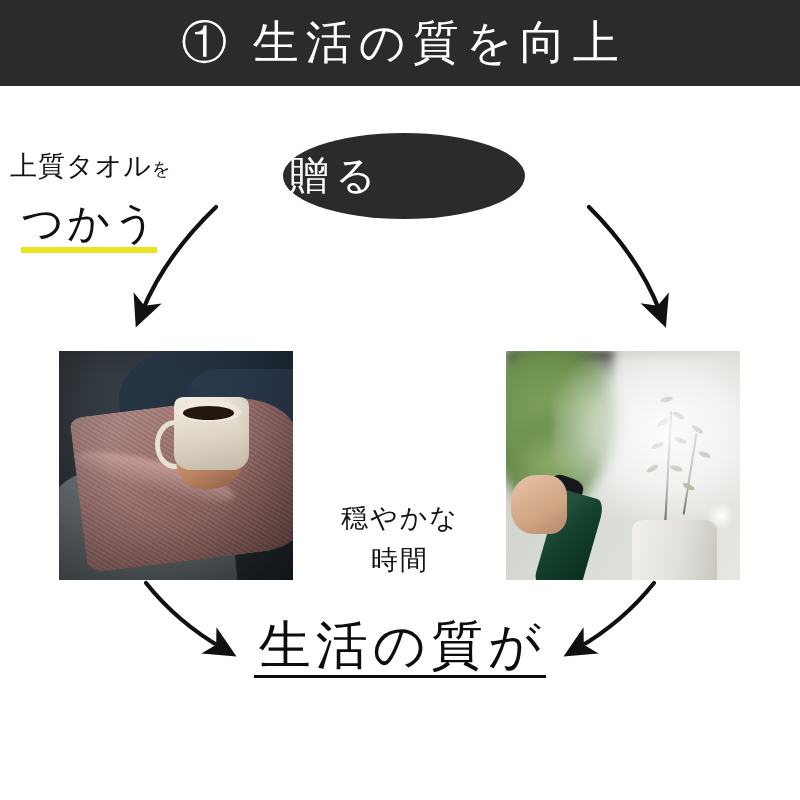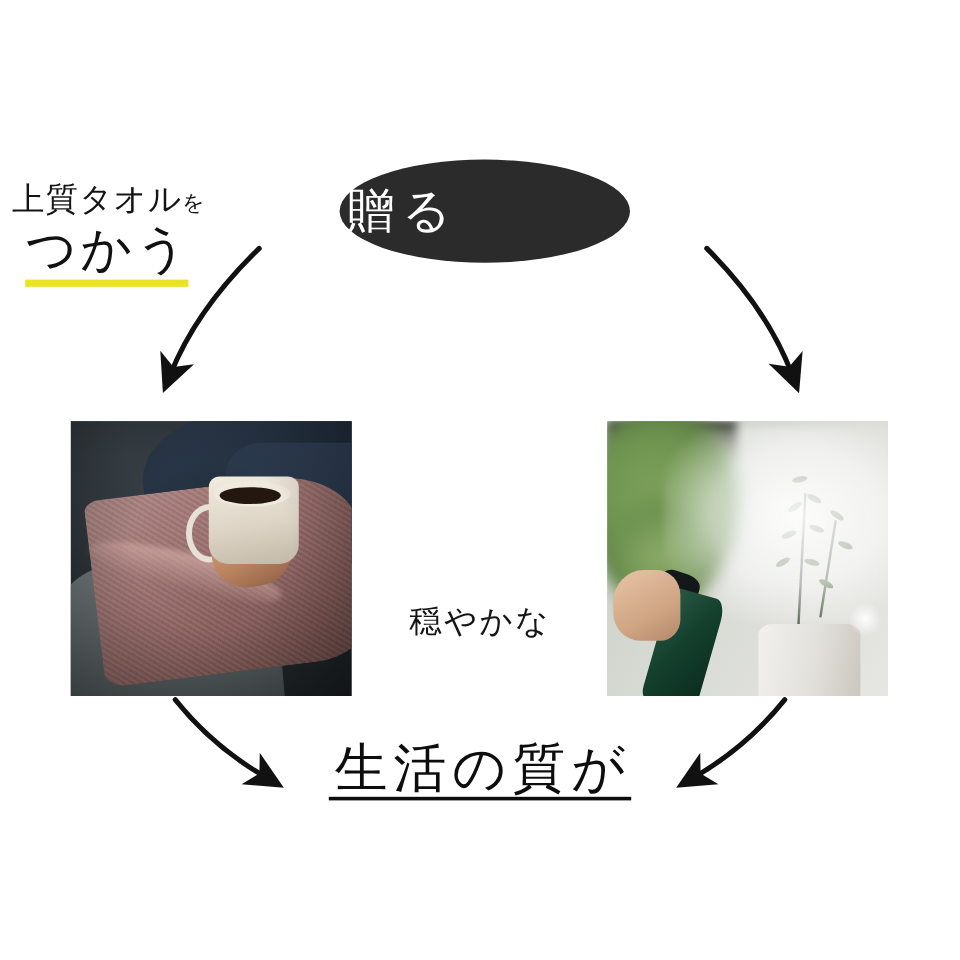--- a/index.html
+++ b/index.html
@@ -73,21 +73,21 @@
     color: #141414;
     line-height: 1.05;
     letter-spacing: 1px;
     white-space: nowrap;
   }
   .lead-particle {
     font-size: 18px;
     letter-spacing: 0;
   }
   .emph-line {
-    margin-top: 6px;
+    margin-top: 20px;
     font-size: 42px;
     color: #111111;
     line-height: 1.1;
     letter-spacing: 3px;
     white-space: nowrap;
     display: inline-block;
     position: relative;
   }
   .emph-underline::after {
     content: "";
@@ -272,21 +272,21 @@
   #conclusion {
     position: absolute;
     left: 0;
     top: 612px;
     width: 800px;
     text-align: center;
   }
   .concl-line {
     display: inline-block;
     position: relative;
-    font-size: 44px;
+    font-size: 52px;
     color: #0d0d0d;
     letter-spacing: 5px;
     line-height: 1.3;
     padding-left: 5px;
     white-space: nowrap;
   }
   .concl-line::after {
     content: "";
     position: absolute;
     left: 0;
@@ -303,20 +303,23 @@
     left: 0; top: 0;
     width: 800px; height: 800px;
     pointer-events: none;
   }
 </style>
 </head>
 <body>
 
 <div id="canvas">
 
+  <div id="header-bar">
+    <div id="header-title">① 生活の質を向上</div>
+  </div>
 
   <div id="ellipse-badge">
     <span id="ellipse-label">贈る</span>
   </div>
 
   <div id="left-group" class="side-group">
     <div class="lead-line">
       <span>上質タオル</span><span class="lead-particle">を</span>
     </div>
     <div class="emph-line emph-underline">つかう</div>
@@ -358,20 +361,21 @@
     <div class="photo-layer pl-mist"></div>
     <div class="photo-layer pl-pot"></div>
     <div class="photo-layer pl-nozzle"></div>
     <div class="photo-layer pl-bottle"></div>
     <div class="photo-layer pl-hand"></div>
     <div class="photo-layer pl-bokeh"></div>
   </div>
 
   <div id="middle-caption">
     <div>穏やかな</div>
+    <div>時間</div>
   </div>
 
   <div id="conclusion">
     <div class="concl-line">生活の質が</div>
     <br>
   </div>
 
   <svg id="arrows" viewBox="0 0 800 800">
     <defs>
       <marker id="ah" markerWidth="9" markerHeight="9" refX="4.2" refY="4.2" orient="auto" markerUnits="strokeWidth">

